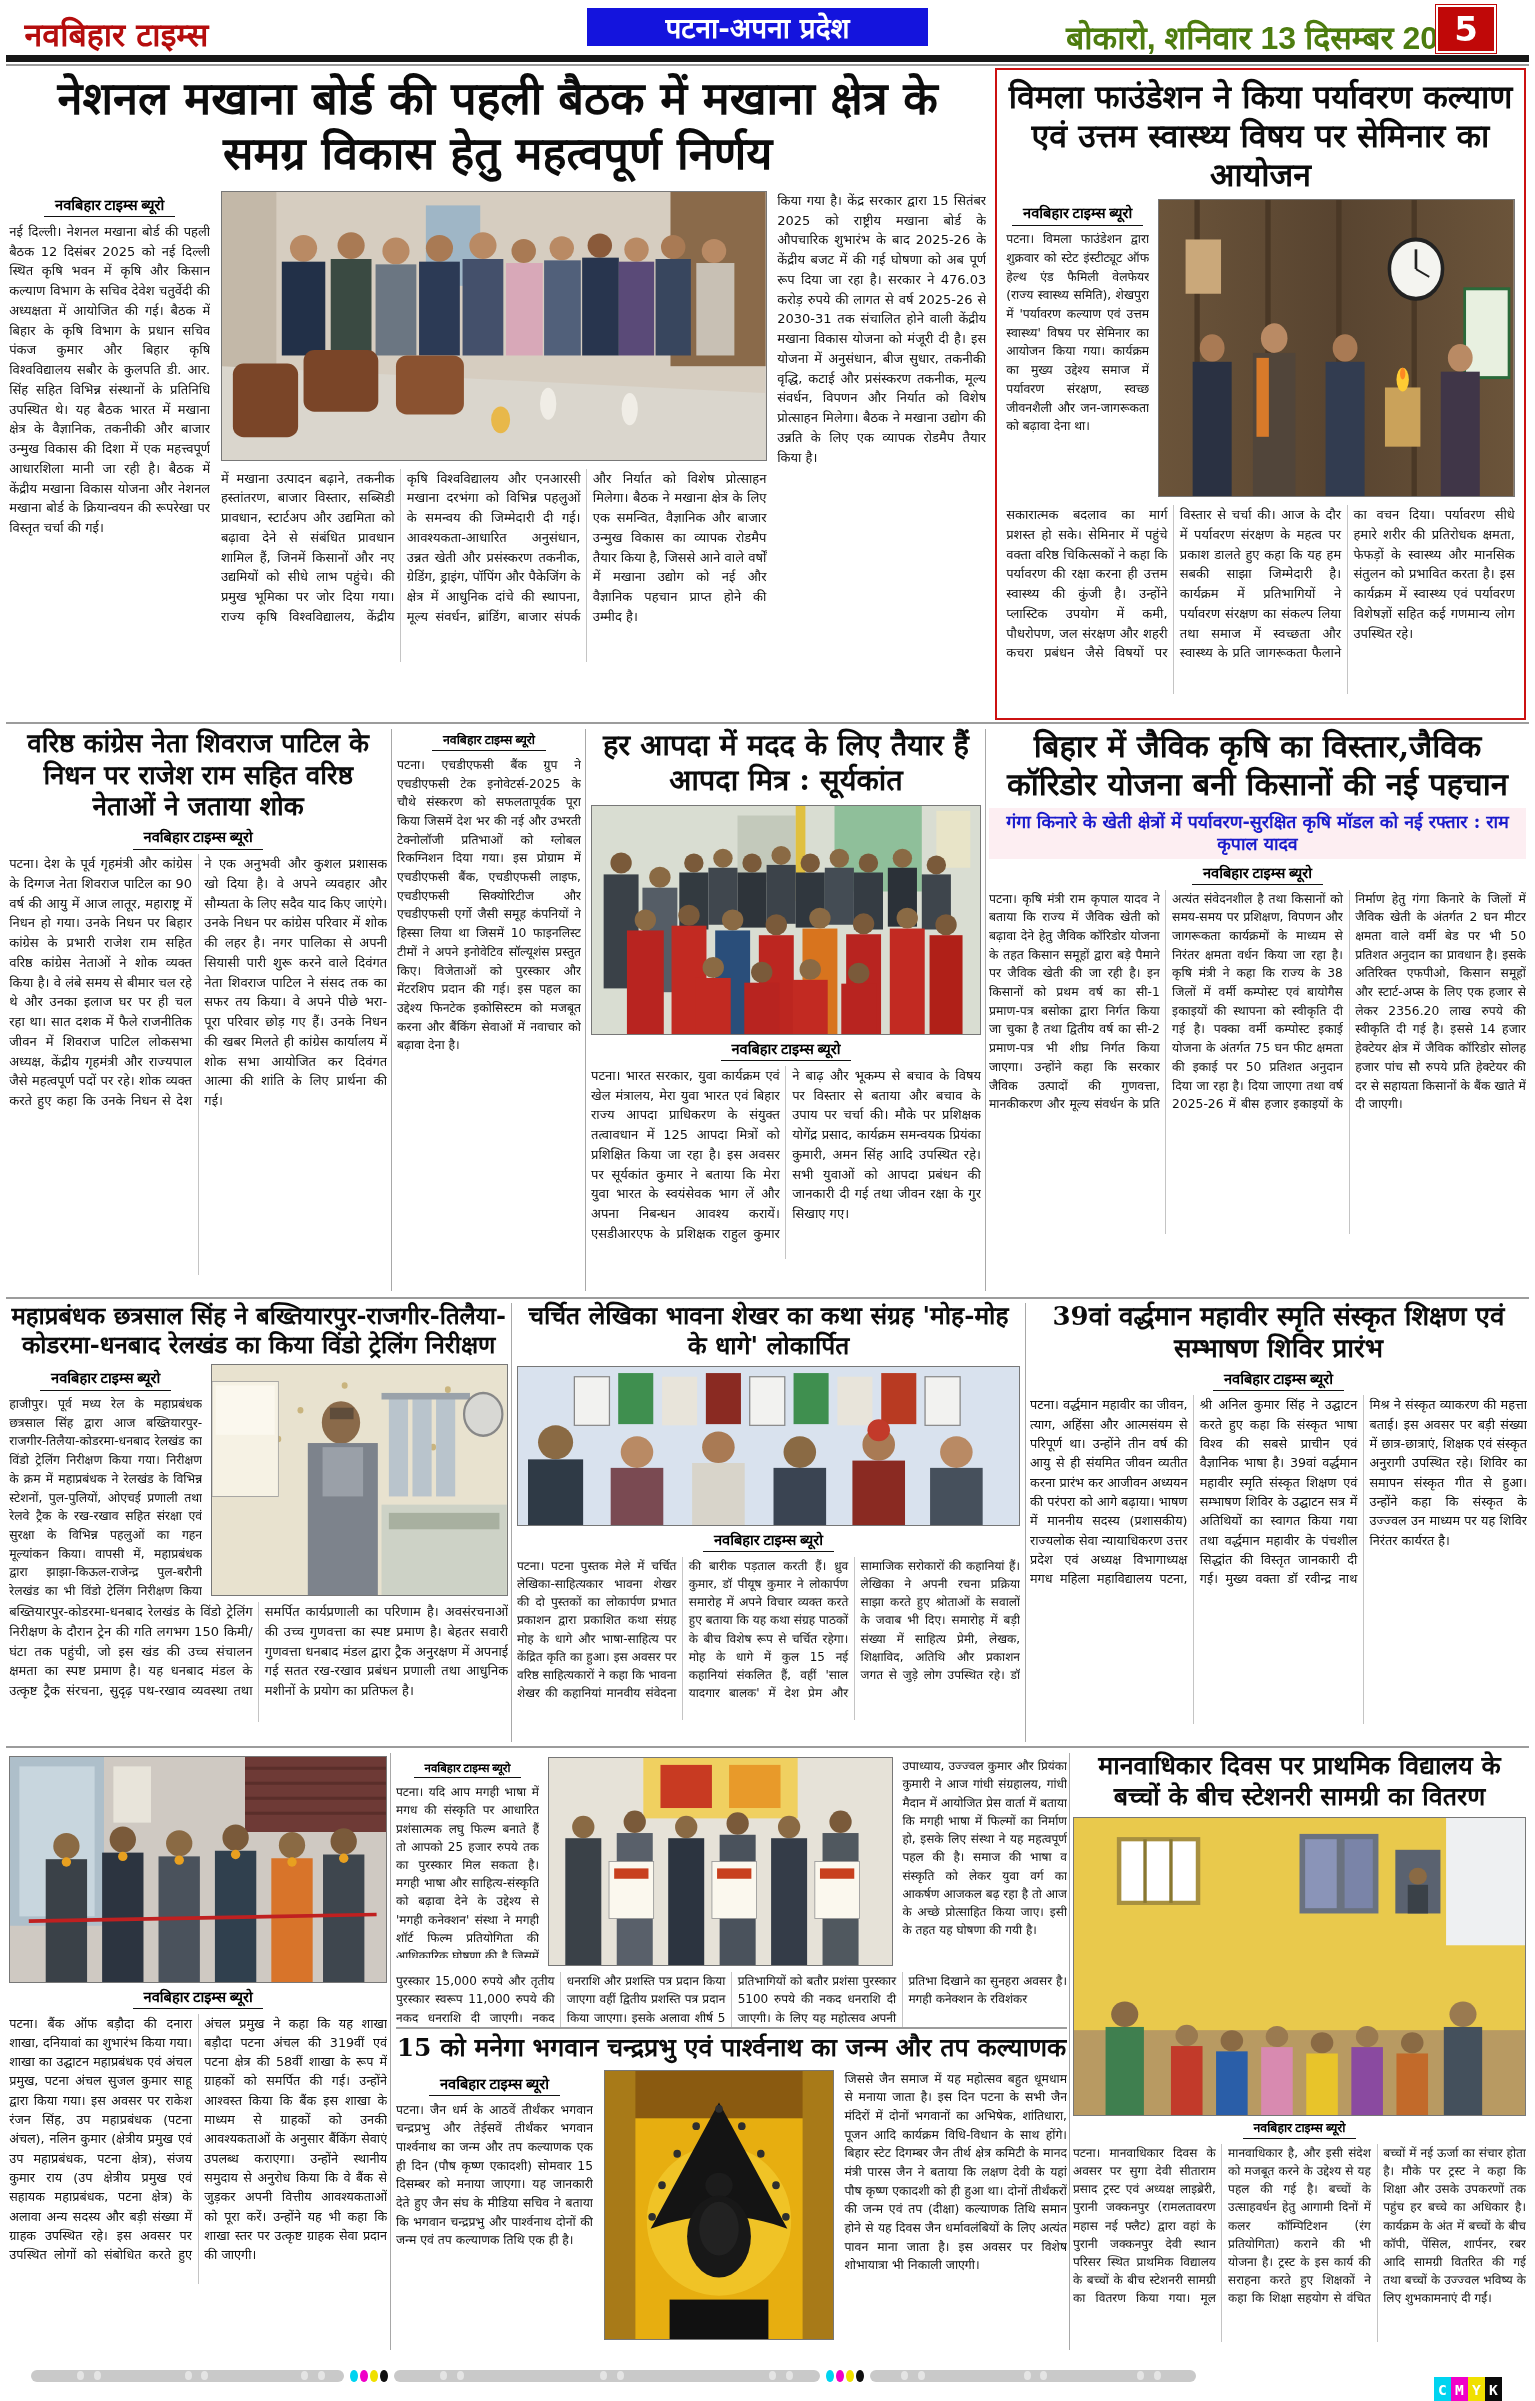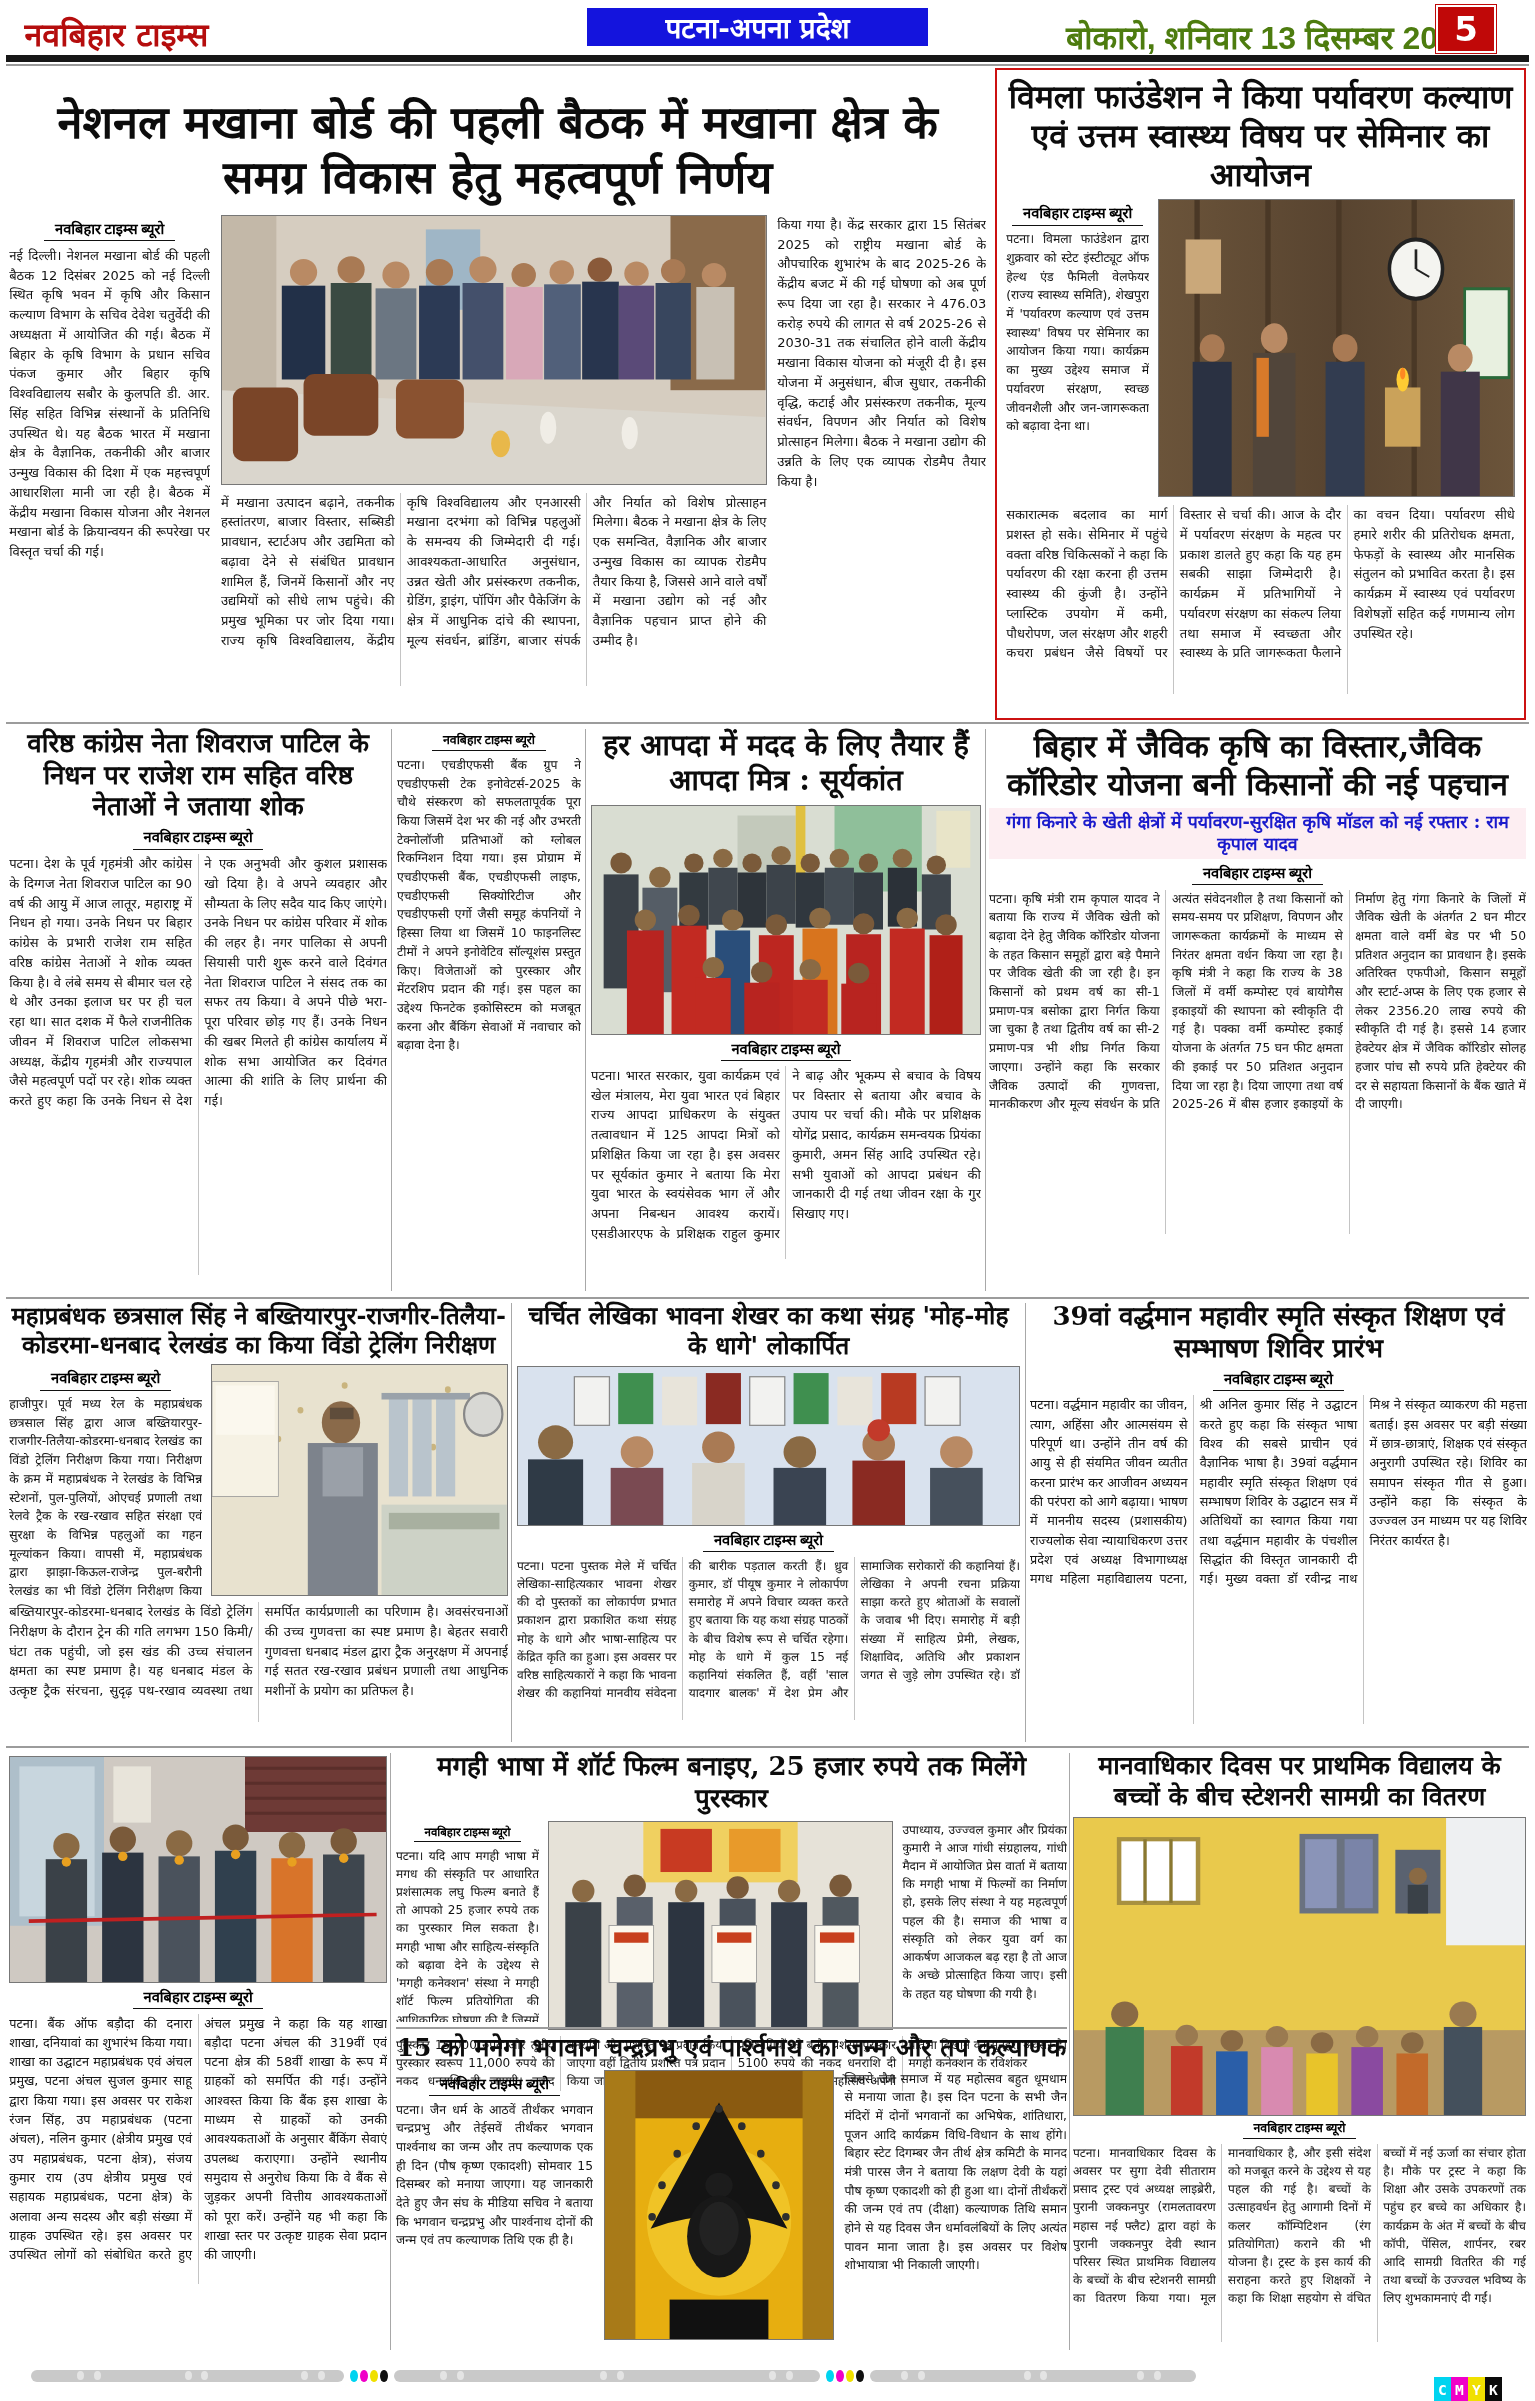--- a/index.html
+++ b/index.html
@@ -29,21 +29,21 @@
   .c4 { column-count:4; column-gap:12.3px; column-rule:0.8px solid #c4c4c4; }
   .photo { border:0.8px solid #777; background:#ddd; overflow:hidden; }
   .photo svg { display:block; width:100%; height:100%; }
   .subhead { font-family:"DejaVu Serif",serif; font-weight:bold; color:#1a1acc; text-align:center; line-height:1.25; background:#fdeef2; padding:3.1px 1.5px; }
 
   
   .hdiv { position:absolute; height:1.5px; background:#9c9c9c; }
   .vdiv { position:absolute; width:0.8px; background:#a8a8a8; }
 
   
-  .mk { left:9.2px; top:72px; width:977px; height:647px;margin-top:24px; }
+  .mk { left:9.2px; top:72px; width:977px; height:647px; }
   .mk .hl { font-size:45px; }
   .mk-row { display:flex; gap:10.7px; margin-top:9.2px; height:479px; }
   .mk-c1 { width:201px; }
   .mk-mid { flex:1; display:flex; flex-direction:column; }
   .mk-photo { height:270px; }
   .mk-midtext { margin-top:7.7px; height:193px; }
   .mk-cr { width:209px; }
 
   
   .vm { left:995px; top:68px; width:531px; height:652px; border:2.3px solid #cc1111; padding:7.7px 9.2px; }
@@ -469,21 +469,20 @@
         <line x1="20" y1="175" x2="390" y2="168" stroke="#c02020" stroke-width="4"></line>
       </svg>
     </div>
     <div class="by"><span>नवबिहार टाइम्स ब्यूरो</span></div>
     <div class="bd c2 bk-bd">पटना। बैंक ऑफ बड़ौदा की दनारा शाखा, दनियावां का शुभारंभ किया गया। शाखा का उद्घाटन महाप्रबंधक एवं अंचल प्रमुख, पटना अंचल सुजल कुमार साहू द्वारा किया गया। इस अवसर पर राकेश रंजन सिंह, उप महाप्रबंधक (पटना अंचल), नलिन कुमार (क्षेत्रीय प्रमुख एवं उप महाप्रबंधक, पटना क्षेत्र), संजय कुमार राय (उप क्षेत्रीय प्रमुख एवं सहायक महाप्रबंधक, पटना क्षेत्र) के अलावा अन्य सदस्य और बड़ी संख्या में ग्राहक उपस्थित रहे। इस अवसर पर उपस्थित लोगों को संबोधित करते हुए अंचल प्रमुख ने कहा कि यह शाखा बड़ौदा पटना अंचल की 319वीं एवं पटना क्षेत्र की 58वीं शाखा के रूप में ग्राहकों को समर्पित की गई। उन्होंने आश्वस्त किया कि बैंक इस शाखा के माध्यम से ग्राहकों को उनकी आवश्यकताओं के अनुसार बैंकिंग सेवाएं उपलब्ध कराएगा। उन्होंने स्थानीय समुदाय से अनुरोध किया कि वे बैंक से जुड़कर अपनी वित्तीय आवश्यकताओं को पूरा करें। उन्होंने यह भी कहा कि शाखा स्तर पर उत्कृष्ट ग्राहक सेवा प्रदान की जाएगी।</div>
   </div>
 
   <div class="vdiv" style="left:390px; top:1753px; height:597px;"></div>
 
   <div class="art mg">
-    <div class="hl">मगही भाषा में शॉर्ट फिल्म बनाइए, 25 हजार रुपये तक मिलेंगे पुरस्कार</div>
     <div class="mg-row">
       <div class="mg-l">
         <div class="by"><span style="font-size:11.5px;">नवबिहार टाइम्स ब्यूरो</span></div>
         <div class="bd" style="height:175px;">पटना। यदि आप मगही भाषा में मगध की संस्कृति पर आधारित प्रशंसात्मक लघु फिल्म बनाते हैं तो आपको 25 हजार रुपये तक का पुरस्कार मिल सकता है। मगही भाषा और साहित्य-संस्कृति को बढ़ावा देने के उद्देश्य से 'मगही कनेक्शन' संस्था ने मगही शॉर्ट फिल्म प्रतियोगिता की आधिकारिक घोषणा की है जिसमें प्रथम पुरस्कार के रूप में 25,000 रुपये की नकद धनराशि एवं प्रशस्ति पत्र दिया जाएगा।</div>
       </div>
       <div class="photo mg-photo">
         <svg viewBox="0 0 400 240" preserveAspectRatio="none">
           <rect width="400" height="240" fill="#e6e2d8"></rect>
           <rect x="110" y="0" width="180" height="70" fill="#f0d060"></rect>
           <rect x="130" y="8" width="60" height="50" fill="#c83a22"></rect>

